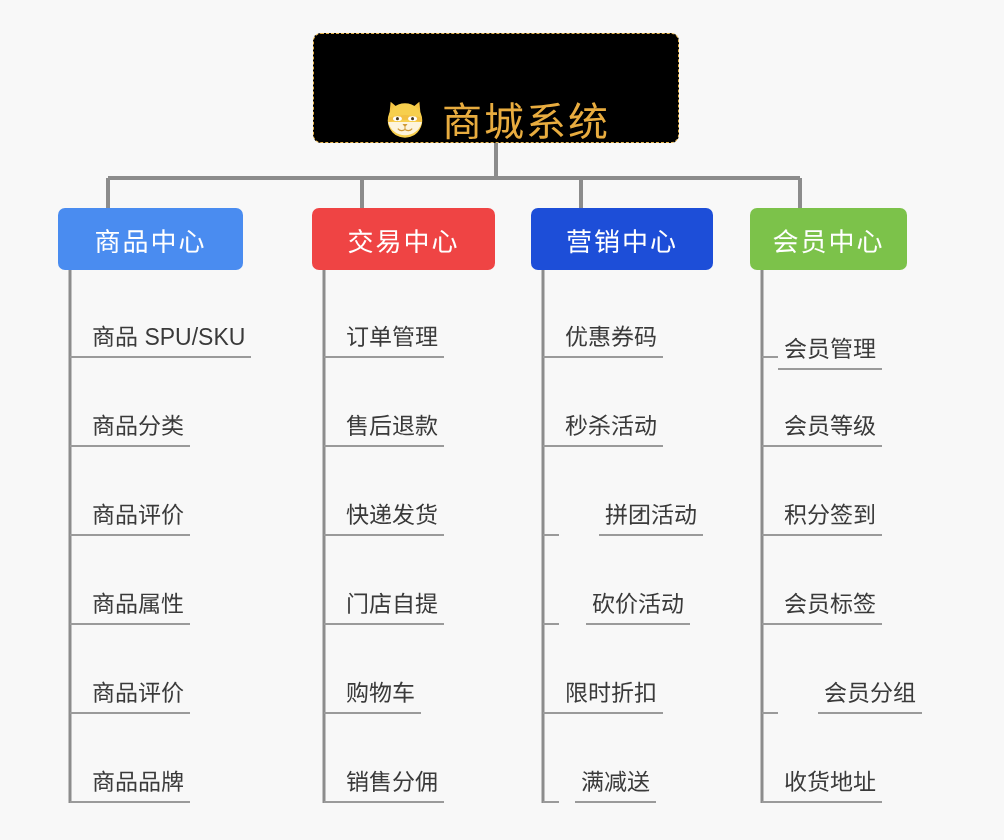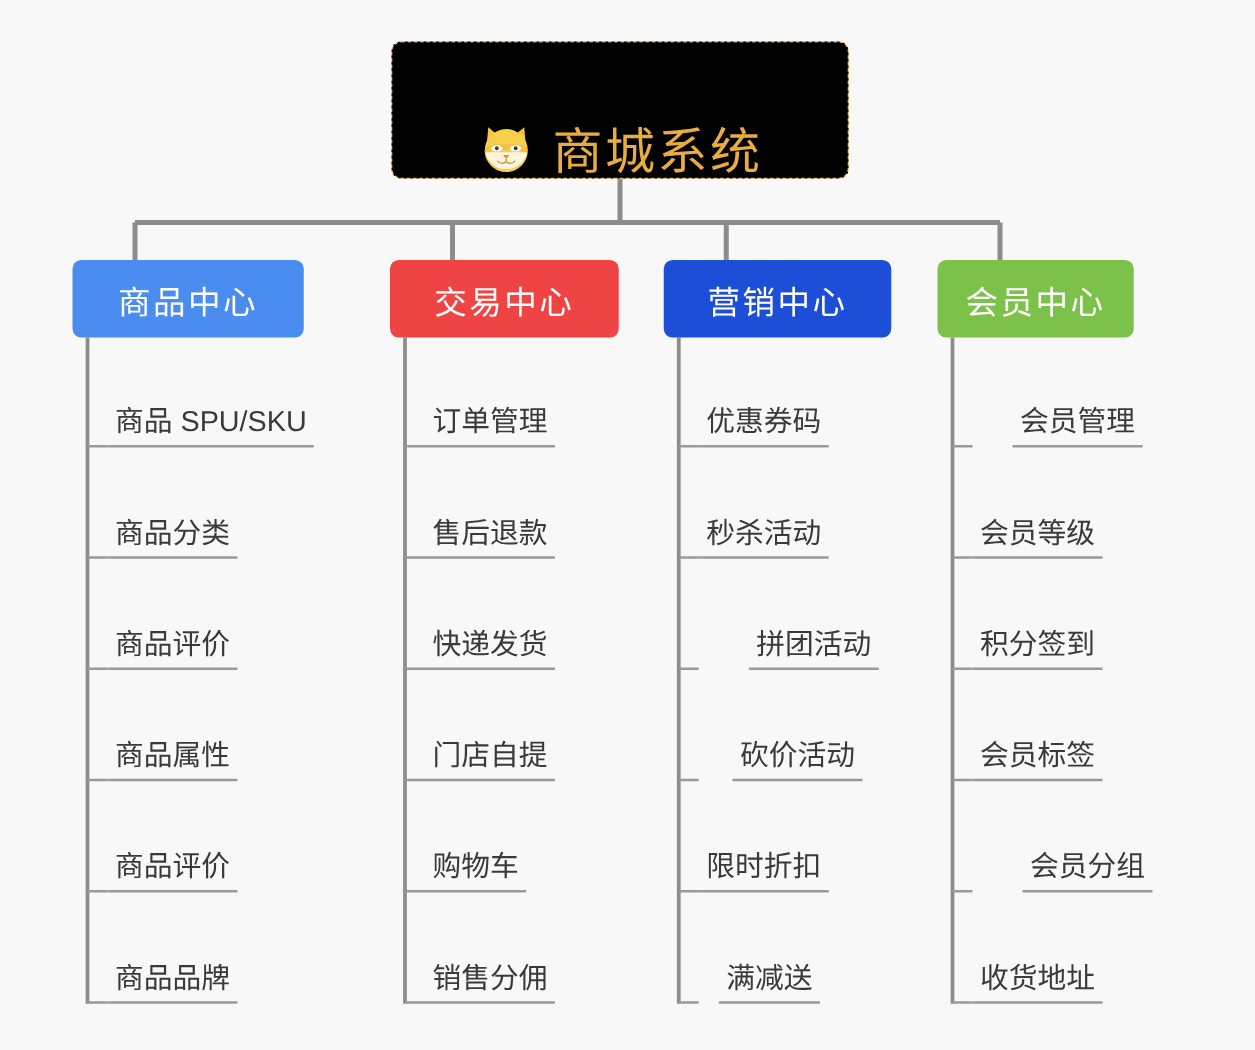--- a/index.html
+++ b/index.html
@@ -227,21 +227,21 @@
       </div>
       <div class="leaf-item" style="left: 559px; top: 668px;">
         <span class="leaf-label" style="border-bottom-color: rgb(154, 154, 154);">限时折扣</span>
       </div>
       <div class="leaf-item" style="left: 559px; top: 757px; margin-left: 16px;">
         <span class="leaf-label" style="border-bottom-color: rgb(154, 154, 154);">满减送</span>
       </div>
       <div class="category-header" style="left: 750px; top: 208px; width: 157px; background: rgb(124, 194, 74);">
         <span>会员中心</span>
       </div>
-      <div class="leaf-item" style="left: 778px; top: 312px; margin-left: 32px;">
+      <div class="leaf-item" style="left: 778px; top: 324px;">
         <span class="leaf-label" style="border-bottom-color: rgb(154, 154, 154);">会员管理</span>
       </div>
       <div class="leaf-item" style="left: 778px; top: 401px;">
         <span class="leaf-label" style="border-bottom-color: rgb(154, 154, 154);">会员等级</span>
       </div>
       <div class="leaf-item" style="left: 778px; top: 490px;">
         <span class="leaf-label" style="border-bottom-color: rgb(154, 154, 154);">积分签到</span>
       </div>
       <div class="leaf-item" style="left: 778px; top: 579px;">
         <span class="leaf-label" style="border-bottom-color: rgb(154, 154, 154);">会员标签</span>

